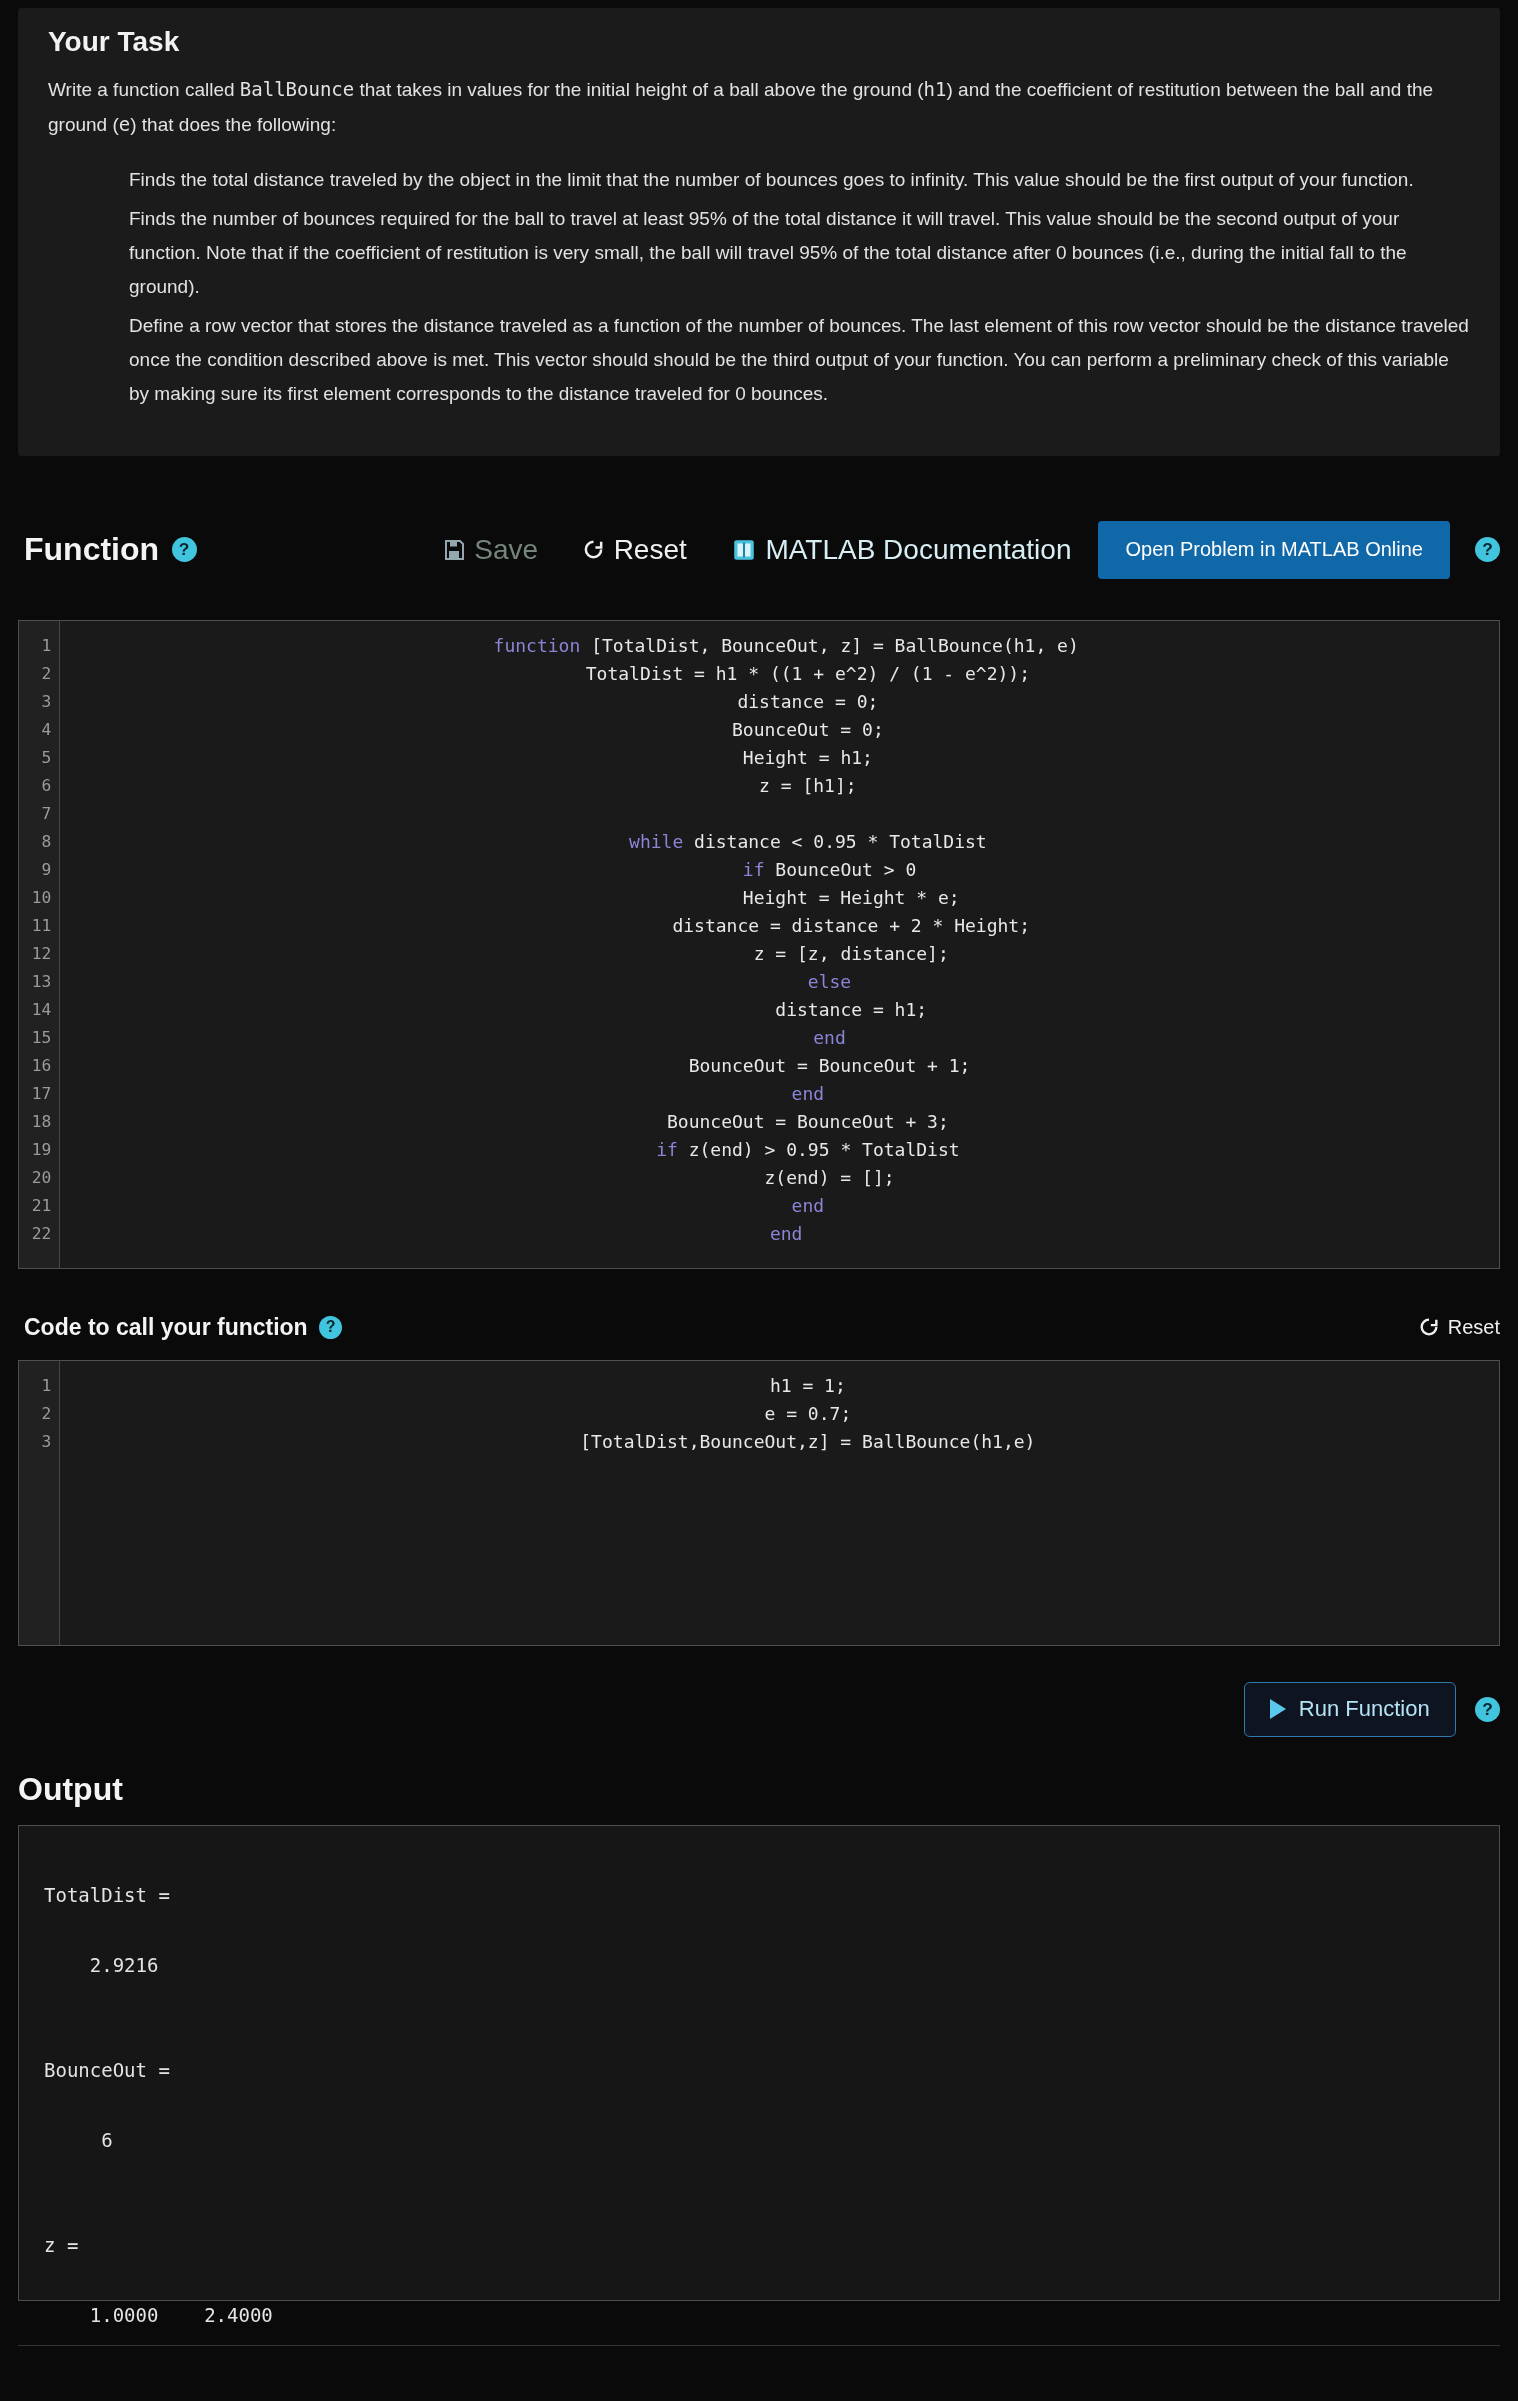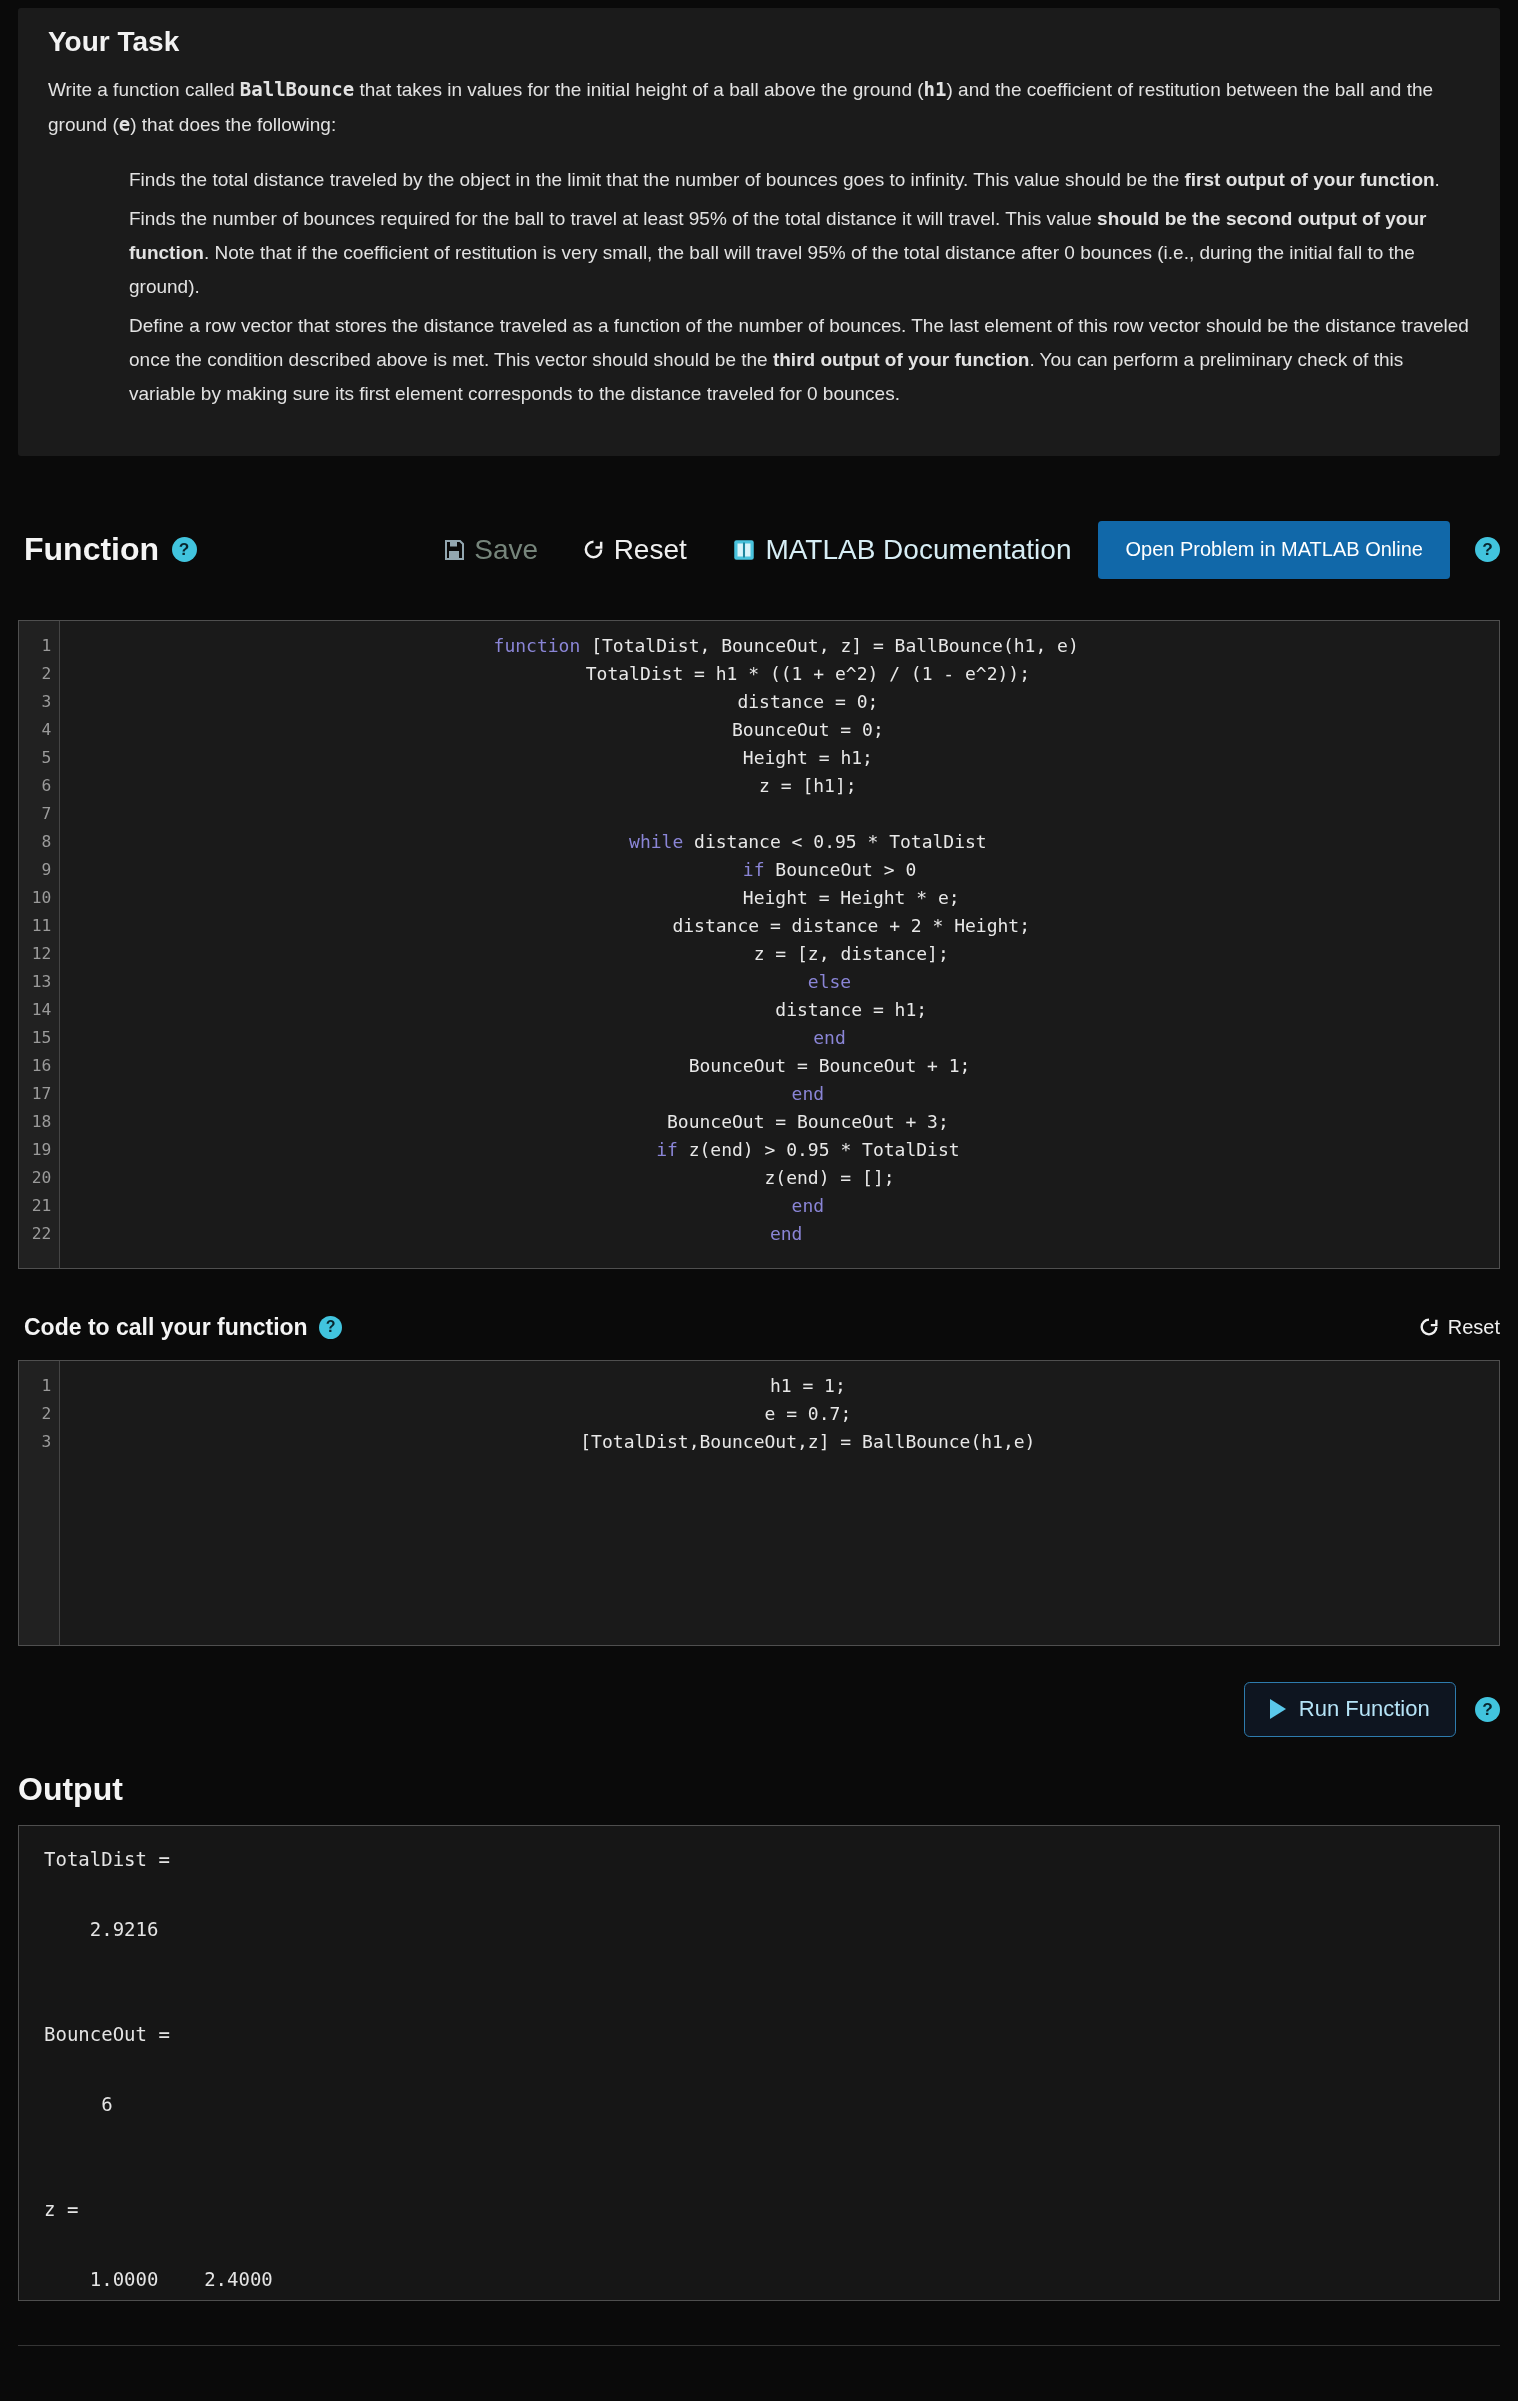--- a/index.html
+++ b/index.html
@@ -1,19 +1,19 @@
 <!DOCTYPE html>
 <html style="font-size:7.7px"><head>
 <meta charset="utf-8">
 <style>
   html,body{margin:0;padding:0;background:#070707;}
   #page{position:relative;width:1519px;height:2963px;background:#0a0a0a;overflow:hidden;
         font-family:"Liberation Sans",sans-serif;color:#e6e6e6;}
   .mono{font-family:"DejaVu Sans Mono",monospace;}
-  .b{font-weight:bold;}
+  .b{font-weight:normal;}
 
   
   #task-panel{position:absolute;left:18px;top:7.7px;width:1482px;height:448px;
               background:#1b1b1b;border-radius:2.9px;box-sizing:border-box;
               padding:18px 30px;overflow:hidden;}
   #task-title{font-size:28px;font-weight:bold;color:#f2f2f2;margin:0 0 14.4px 0;}
   .task-text{font-size:19px;line-height:34px;color:#e2e2e2;margin:0;}
   .task-text .mono{font-size:19px;}
   #task-bullets{margin-top:21px;padding-left:81px;}
   #task-bullets p{margin:0 0 4.8px 0;}
@@ -63,21 +63,21 @@
            width:212px;height:55px;background:#0e1520;border:1.4px solid #2e7cae;
            border-radius:5.8px;color:#b5e3f6;font-size:22px;cursor:pointer;
            font-family:"Liberation Sans",sans-serif;}
   .play-tri{width:0;height:0;border-top:10.6px solid transparent;border-bottom:10.6px solid transparent;
             border-left:16.3px solid #5ac8ea;}
 
   
   #output-header{position:absolute;left:18px;top:1771px;}
   #output-box{position:absolute;left:18px;top:1825px;width:1482px;height:476px;
               background:#161616;border:1px solid #4e4e4e;box-sizing:border-box;
-              padding:16px 0 0 25px;}
+              padding:52px 0 0 25px;}
   #output-pre{margin:0;font-family:"DejaVu Sans Mono",monospace;font-size:19px;
               line-height:35px;color:#e4e4e4;white-space:pre;}
 
   #divider{position:absolute;left:18px;top:2345px;width:1482px;height:0;
            border-top:1.4px solid #343434;}
 </style>
 </head>
 <body>
 
 <div id="page">

